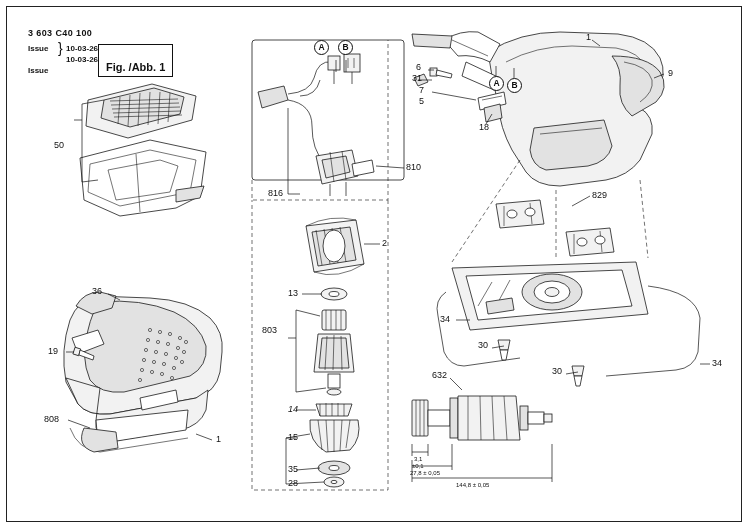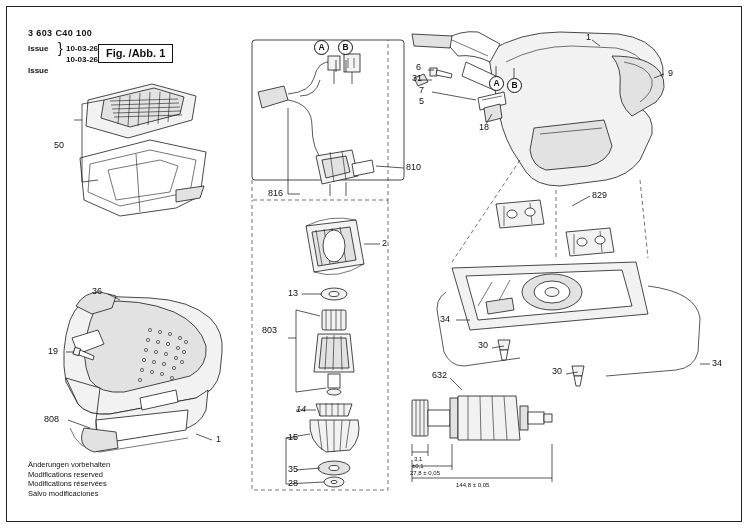--- a/index.html
+++ b/index.html
@@ -6,21 +6,21 @@
   body{width:750px;height:530px;background:#ffffff;font-family:"Liberation Sans",sans-serif;color:#111;overflow:hidden;}
   #sheet{position:relative;width:750px;height:530px;}
   .frame{position:absolute;left:6px;top:6px;width:736px;height:516px;border:1px solid #222;box-sizing:border-box;}
   .hdr{position:absolute;font-size:8.5px;line-height:11px;color:#111;white-space:pre;font-weight:bold;}
   #partnum{left:28px;top:28px;font-size:9px;letter-spacing:.4px;}
   #stand{left:28px;top:43px;font-size:8px;}
   #issue{left:28px;top:54px;font-size:8px;margin-top:11px;}
   #datecol{left:66px;top:43px;font-size:8px;}
   #datecol2{left:66px;top:54px;font-size:8px;}
   .brace{position:absolute;left:58px;top:41px;font-size:14px;line-height:14px;}
-  #figbox{position:absolute;left:98px;top:44px;border:1.4px solid #111;padding:2px 7px 3px 7px;font-size:11px;font-weight:bold;}
+  #figbox{position:absolute;left:98px;top:44px;border:1.4px solid #111;padding:16px 7px 3px 7px;font-size:11px;font-weight:bold;}
   #footer{position:absolute;left:28px;top:460px;font-size:7.5px;line-height:9.6px;color:#111;}
   #torque{position:absolute;left:560px;top:424px;font-size:7.5px;line-height:10px;}
   #torque .t-title{font-size:8px;margin-bottom:2px;}
   #torque table{border-collapse:collapse;font-size:7.5px;}
   #torque td{padding:0 4px 0 0;line-height:10px;}
   .lbl{position:absolute;font-size:9px;color:#111;}
   .circ{position:absolute;width:13px;height:13px;border:1.2px solid #111;border-radius:50%;font-size:8.5px;line-height:13px;text-align:center;font-weight:bold;background:#fff;}
   svg{position:absolute;left:0;top:0;}
   .ln{stroke:#111;stroke-width:.7;fill:none;}
   .dash{stroke:#111;stroke-width:.6;fill:none;stroke-dasharray:4 3;}
@@ -38,26 +38,20 @@
   <div class="frame"></div>
 
   <div class="hdr" id="partnum">3 603 C40 100</div>
   <div class="hdr" id="stand">Issue</div>
   <div class="hdr" id="issue">Issue</div>
   <div class="brace">}</div>
   <div class="hdr" id="datecol">10-03-26</div>
   <div class="hdr" id="datecol2">10-03-26</div>
   <div id="figbox">Fig. /Abb. 1</div>
 
-  <div id="footer">
-    <div>Änderungen vorbehalten</div>
-    <div>Modifications reserved</div>
-    <div>Modifications réservées</div>
-    <div>Salvo modificaciones</div>
-  </div>
 
 
   <svg width="750" height="530" viewBox="0 0 750 530">
 
     <g>
       <path class="mech" d="M88 100 L152 84 L196 96 L192 120 L128 138 L86 126 Z"></path>
       <path class="mech2" d="M104 100 L154 88 L184 97 L180 114 L130 127 L101 118 Z"></path>
       <g class="thin">
         <line x1="110" y1="101" x2="178" y2="99"></line>
         <line x1="111" y1="105" x2="179" y2="103"></line>
@@ -320,21 +314,21 @@
   <div class="lbl" style="left:412px;top:73px;">31</div>
   <div class="lbl" style="left:419px;top:85px;">7</div>
   <div class="lbl" style="left:419px;top:96px;">5</div>
   <div class="lbl" style="left:479px;top:122px;">18</div>
   <div class="lbl" style="left:592px;top:190px;">829</div>
   <div class="lbl" style="left:406px;top:162px;">810</div>
   <div class="lbl" style="left:268px;top:188px;">816</div>
   <div class="lbl" style="left:382px;top:238px;">2</div>
   <div class="lbl" style="left:288px;top:288px;">13</div>
   <div class="lbl" style="left:262px;top:325px;">803</div>
-  <div class="lbl" style="left:296px;top:404px;font-style:italic;">14</div>
+  <div class="lbl" style="left:288px;top:404px;font-style:italic;">14</div>
   <div class="lbl" style="left:288px;top:432px;">15</div>
   <div class="lbl" style="left:288px;top:464px;">35</div>
   <div class="lbl" style="left:288px;top:478px;">28</div>
   <div class="lbl" style="left:440px;top:314px;">34</div>
   <div class="lbl" style="left:712px;top:358px;">34</div>
   <div class="lbl" style="left:478px;top:340px;">30</div>
   <div class="lbl" style="left:552px;top:366px;">30</div>
   <div class="lbl" style="left:432px;top:370px;">632</div>
   <div class="lbl" style="left:54px;top:140px;">50</div>
   <div class="lbl" style="left:92px;top:286px;">36</div>

